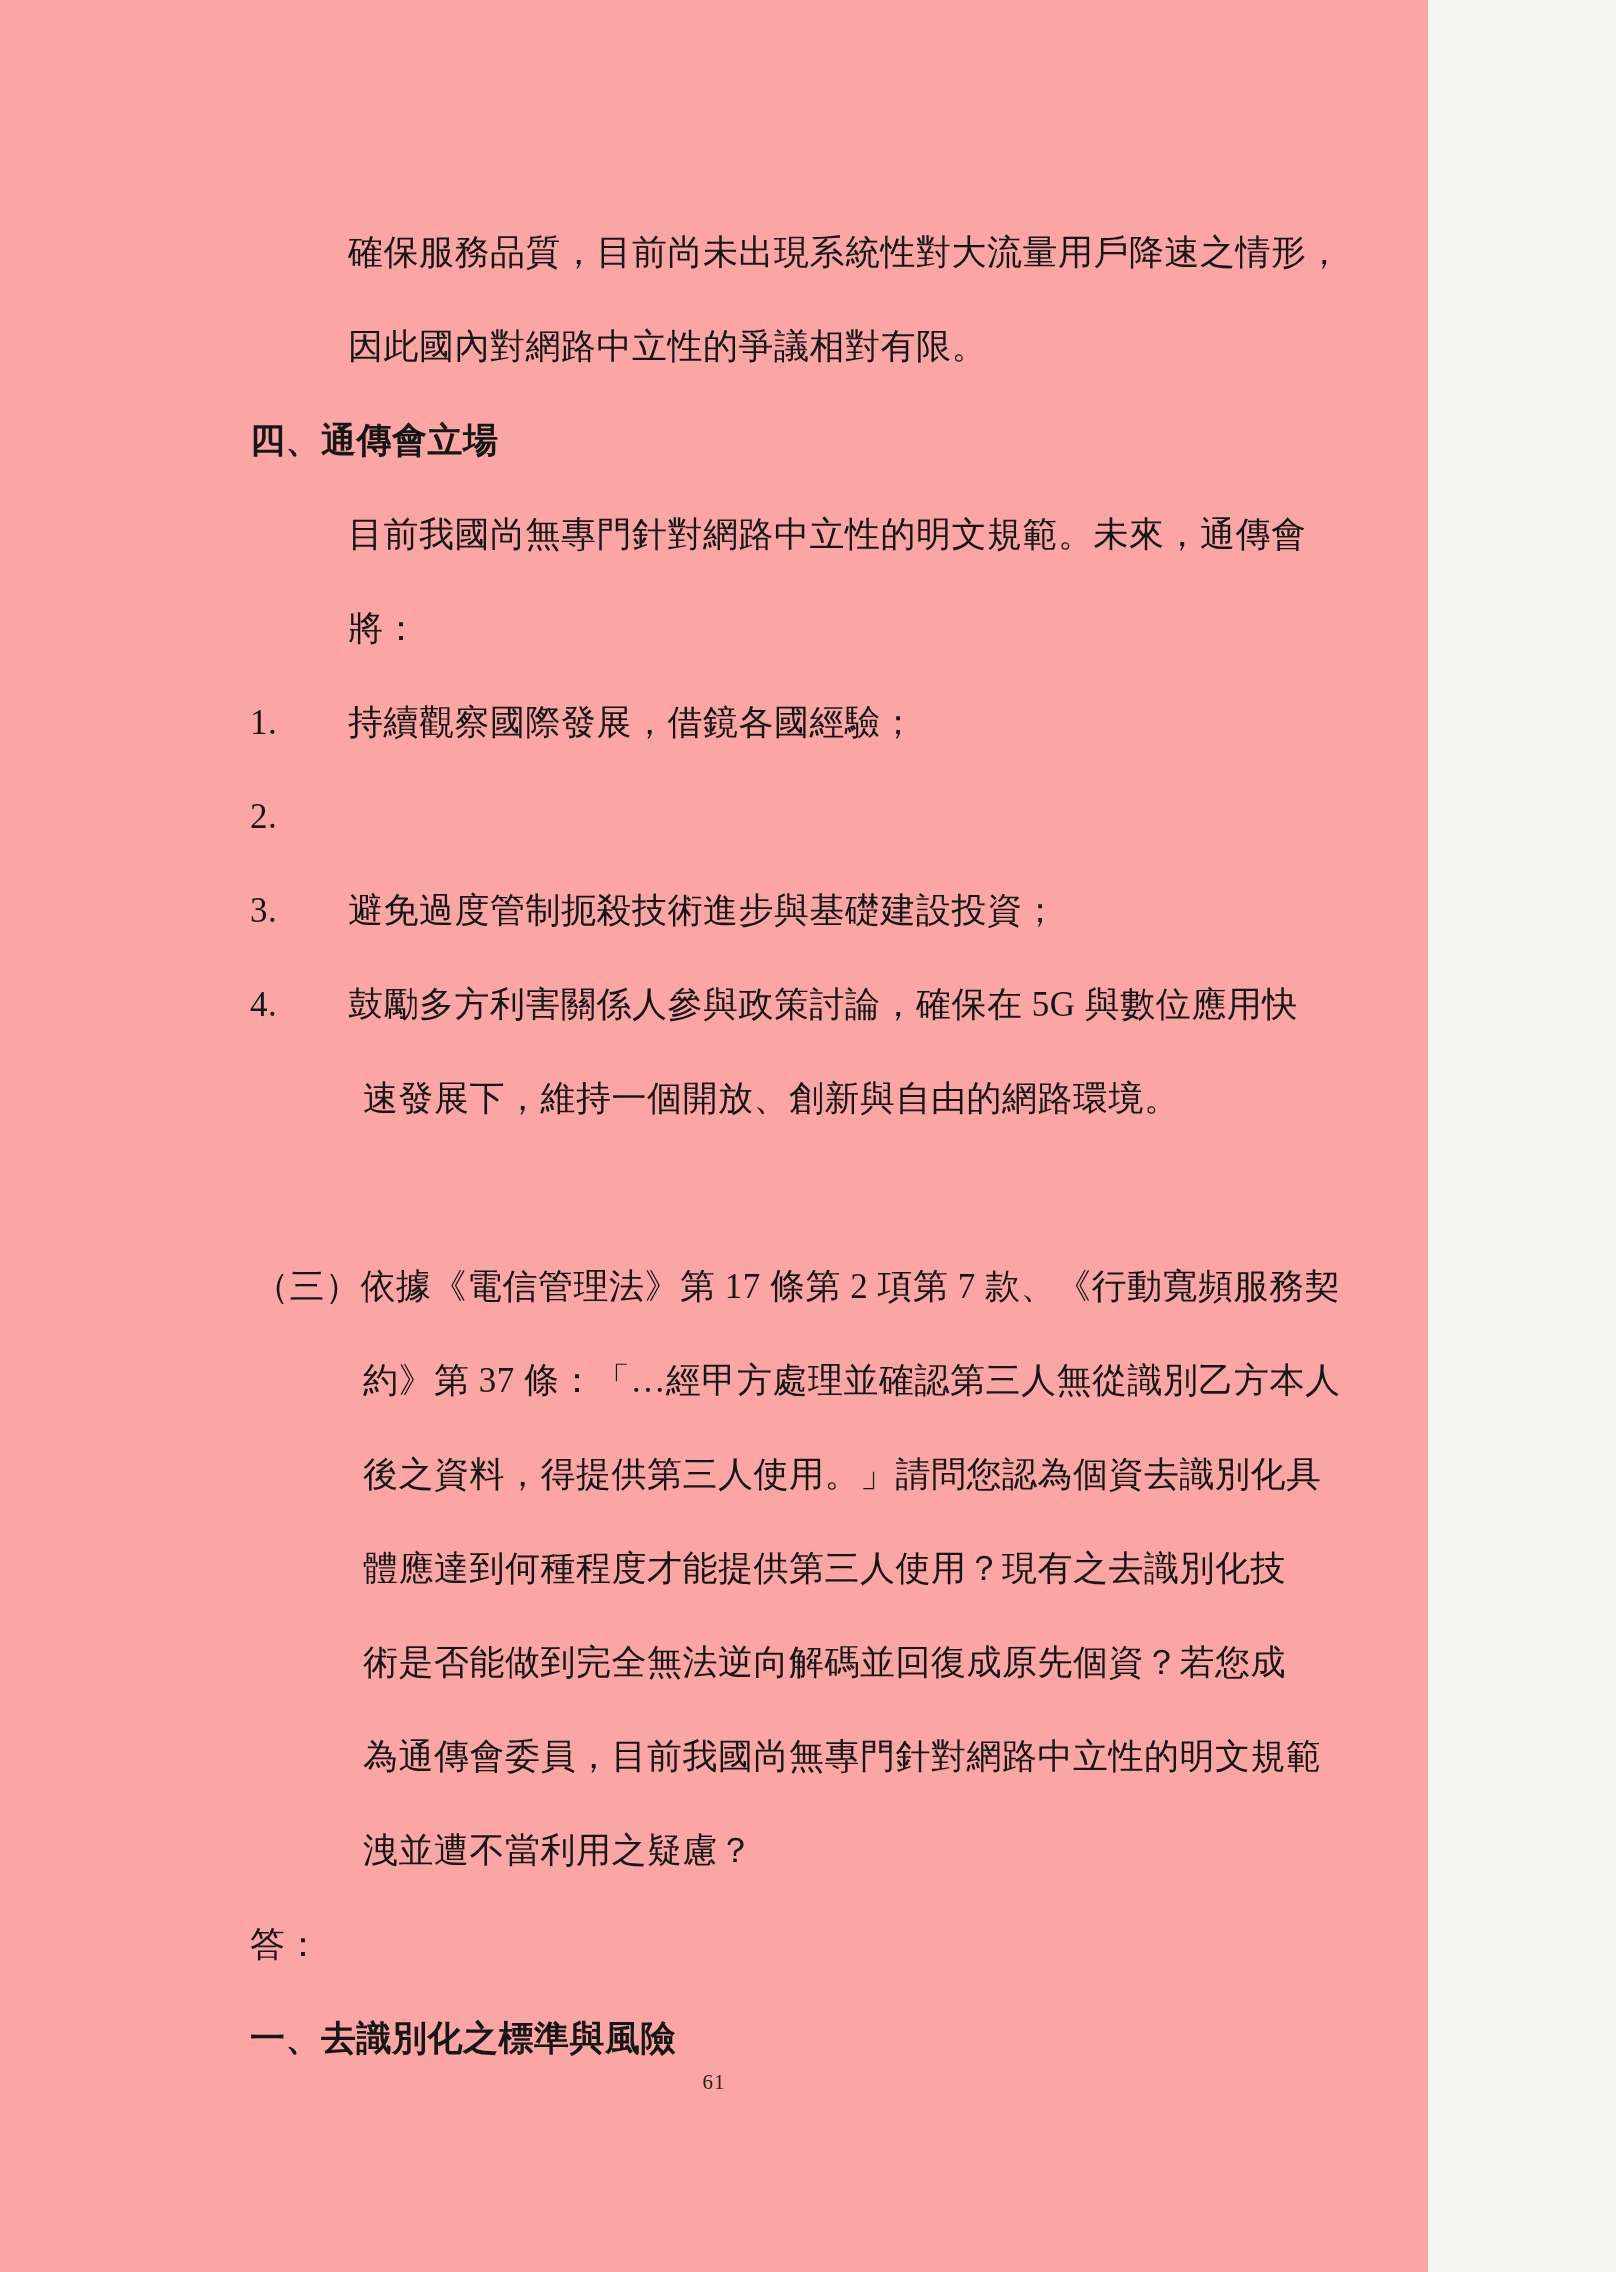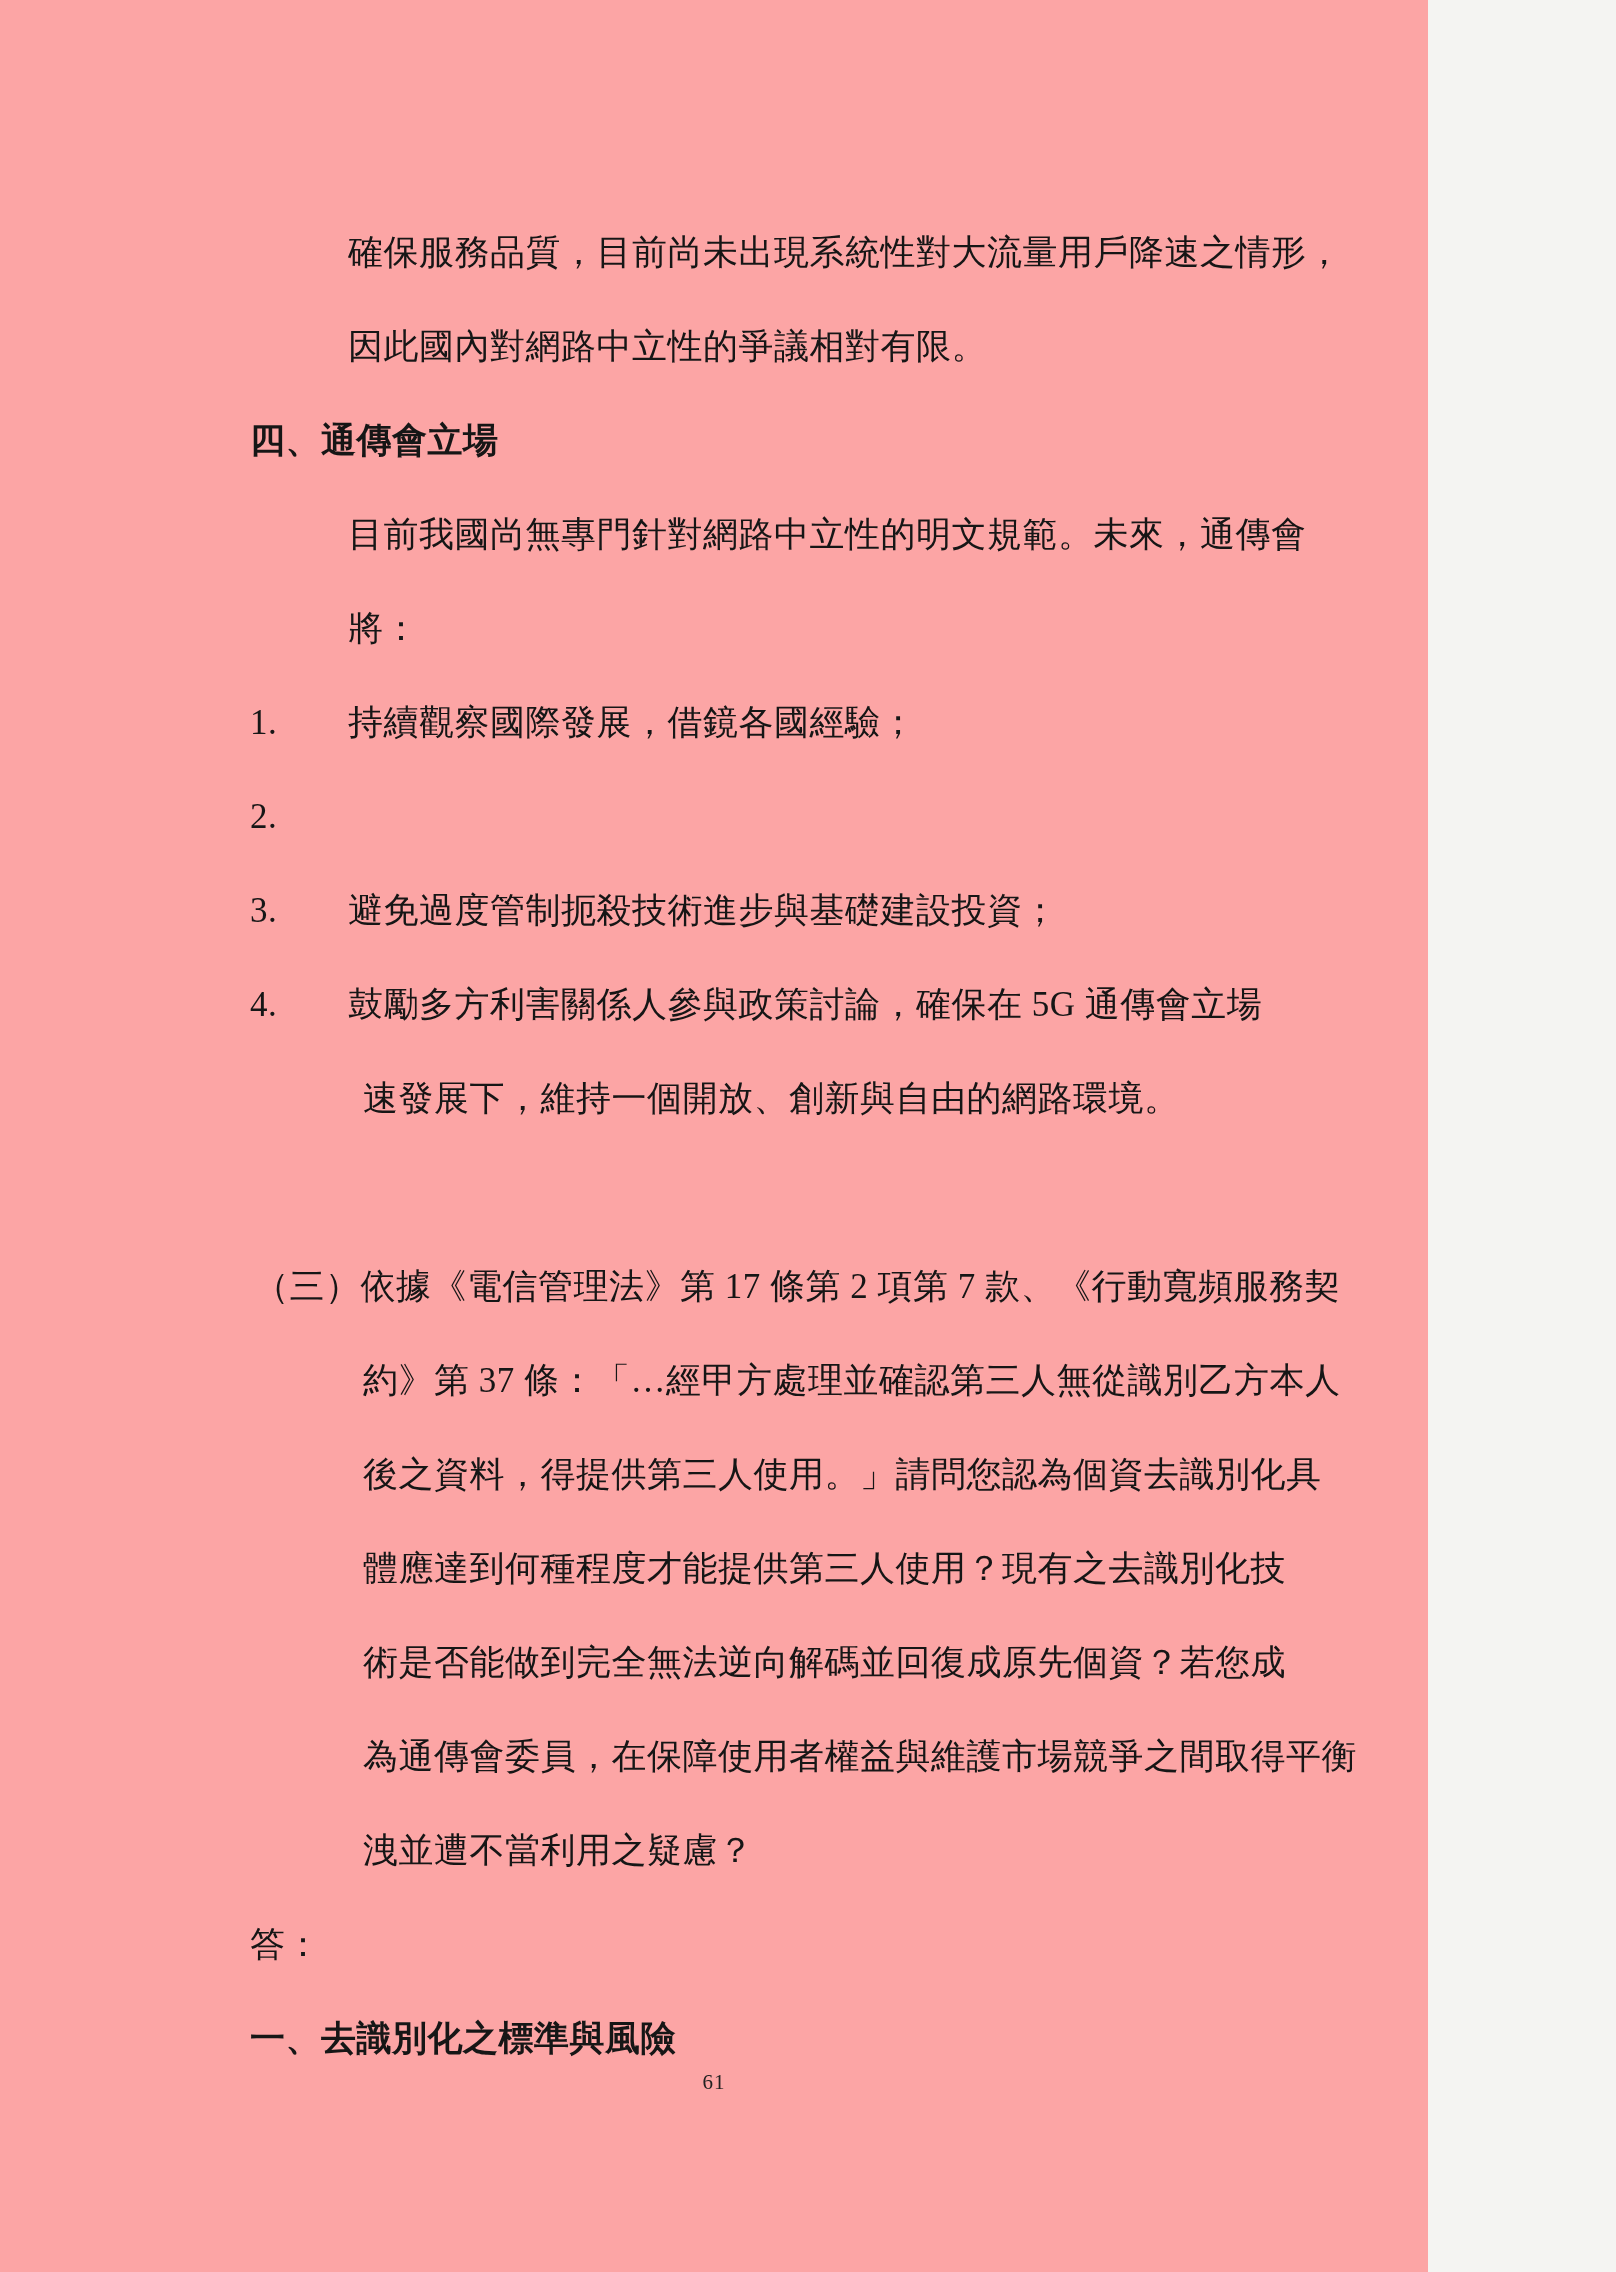--- a/index.html
+++ b/index.html
@@ -72,34 +72,34 @@
     </div>
     <div class="line li">
       <span class="num">2.</span>
     </div>
     <div class="line li">
       <span class="num">3.</span>
       <span>避免過度管制扼殺技術進步與基礎建設投資；</span>
     </div>
     <div class="line li">
       <span class="num">4.</span>
-      <span>鼓勵多方利害關係人參與政策討論，確保在 5G 通傳會立場</span>
+      <span>鼓勵多方利害關係人參與政策討論，確保在 5G 與數位應用快</span>
     </div>
     <div class="line hang">速發展下，維持一個開放、創新與自由的網路環境。</div>
 
     <div class="line blank"></div>
 
     <div class="line q3-first">
       <span>（三）</span><span>依據《電信管理法》第 17 條第 2 項第 7 款、《行動寬頻服務契</span>
     </div>
     <div class="line hang">約》第 37 條：「…經甲方處理並確認第三人無從識別乙方本人</div>
     <div class="line hang">後之資料，得提供第三人使用。」請問您認為個資去識別化具</div>
     <div class="line hang">體應達到何種程度才能提供第三人使用？現有之去識別化技</div>
     <div class="line hang">術是否能做到完全無法逆向解碼並回復成原先個資？若您成</div>
-    <div class="line hang">為通傳會委員，在保障使用者權益與維護市場競爭之間取得平衡</div>
+    <div class="line hang">為通傳會委員，目前我國尚無專門針對網路中立性的明文規範</div>
     <div class="line hang">洩並遭不當利用之疑慮？</div>
 
     <div class="line">答：</div>
 
     <div class="line bold">一、去識別化之標準與風險</div>
 
   </div>
 
   <div class="page-number">61</div>
 </div>

